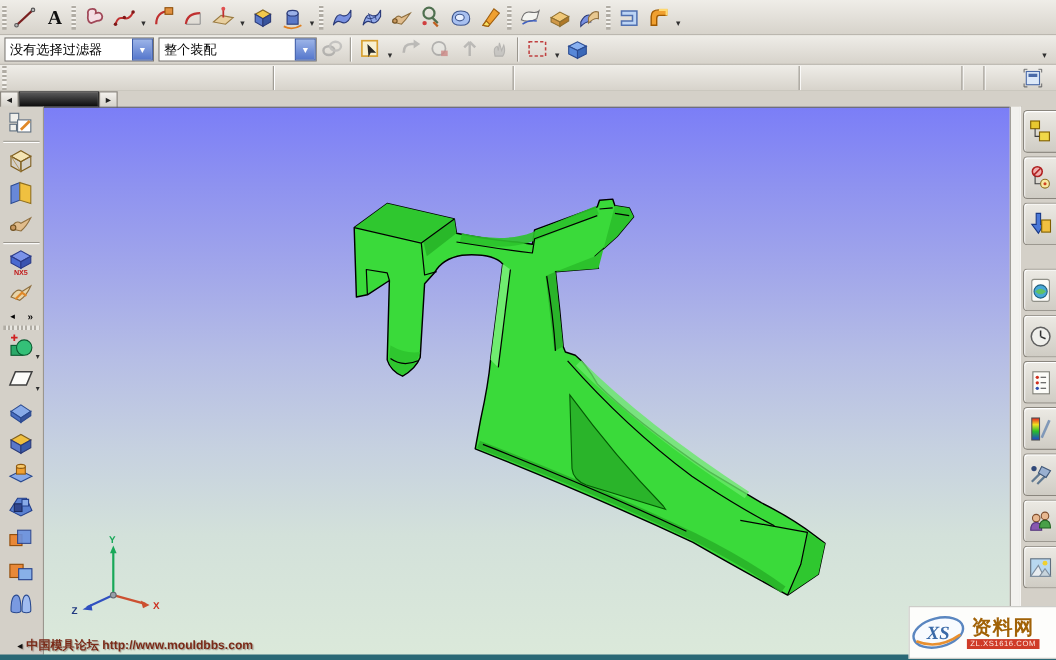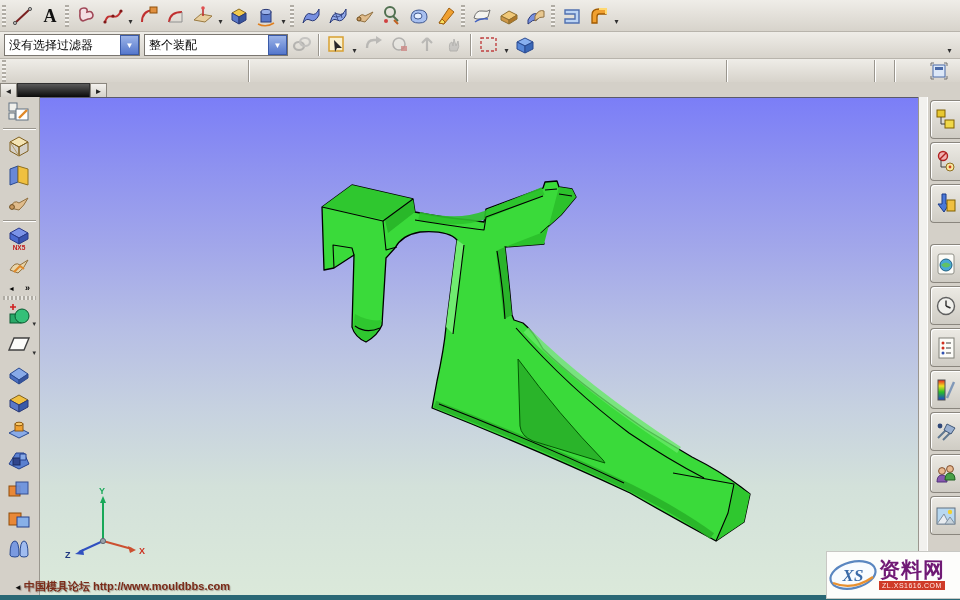--- a/index.html
+++ b/index.html
@@ -42,21 +42,21 @@
   
   #viewport{left:39px;top:97px;width:879px;height:498px;border-top:1px solid #5a5a6a;
     background:linear-gradient(#7b7ef7 0%,#8e92f0 14%,#a2a7ea 30%,#b6bee5 46%,#c6d1e0 62%,#d3e1da 78%,#dbe9da 100%);}
   #bottombar{left:0;top:595px;width:960px;height:5px;background:#2a6875;}
   
   #wm-left{left:14px;top:579px;color:#7a2a18;font-weight:bold;font-size:11px;
            text-shadow:1px 1px 1px rgba(60,20,10,.35);white-space:nowrap;z-index:40;}
   #wm-left .arrow{color:#101010;font-size:8px;margin-right:2px;}
   #wm-right{left:826px;top:551px;width:134px;height:46px;background:#fdfdfb;border:1px solid #c8c8c4;
             display:flex;align-items:center;z-index:41;}
-  #wm-right .site{color:#701a75;font-weight:bold;font-size:21px;line-height:20px;
+  #wm-right .site{color:#a16207;font-weight:bold;font-size:18px;line-height:20px;
                   text-shadow:1px 1px 0 #fff,-1px -1px 0 #fff;letter-spacing:1px;}
   #wm-right .url{background:#cf3b28;color:#ffe9e2;font-size:7px;letter-spacing:.5px;padding:1px 3px;margin-top:1px;}
   .wmcol{display:flex;flex-direction:column;align-items:center;}
   #row3 .winic{margin-left:auto;margin-right:8px;}
   .gap{flex:1;}
 </style>
 </head>
 <body>
 
 <div id="row1" class="tbrow">

